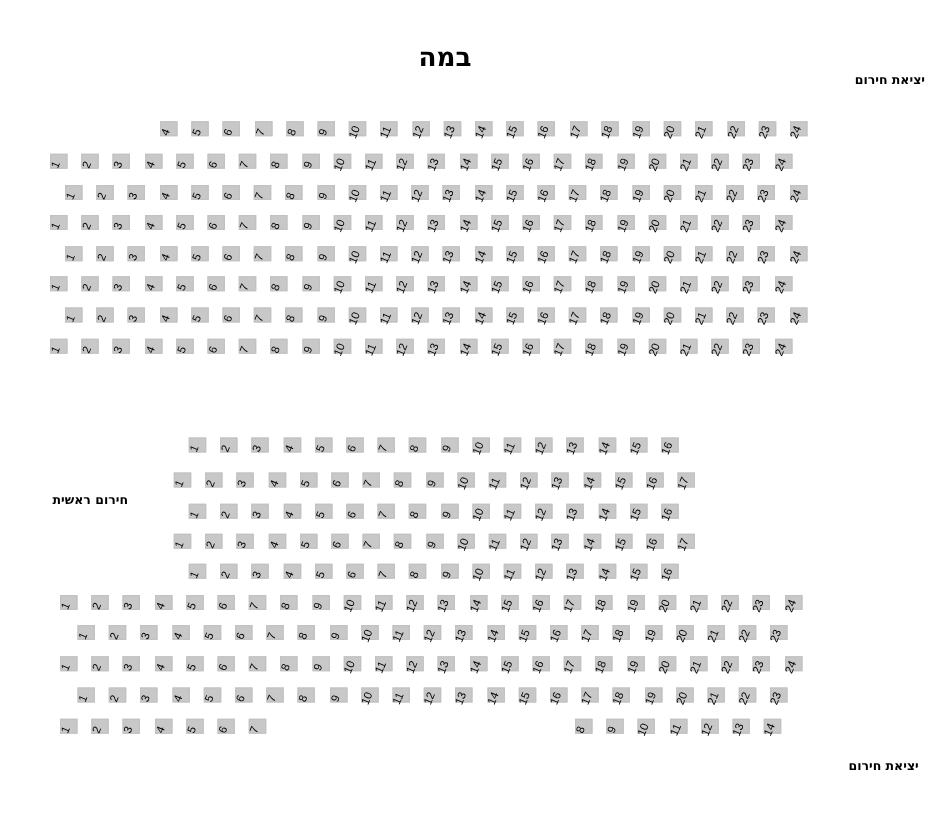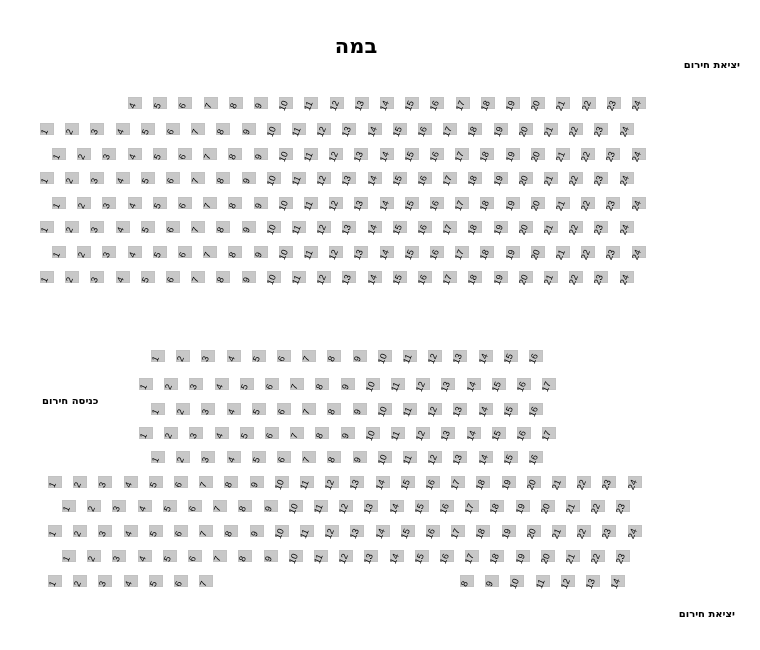--- a/index.html
+++ b/index.html
@@ -34,21 +34,21 @@
     font-family:"Liberation Sans","DejaVu Sans",sans-serif;
     white-space:nowrap;pointer-events:none;
   }
 </style>
 </head>
 <body>
 
 <div class="stage-title">במה</div>
 
 <div class="side-label exit-top">יציאת חירום</div>
-<div class="side-label entrance">כניסה חירום</div>
+<div class="side-label entrance">חירום ראשית</div>
 <div class="side-label exit-bottom">יציאת חירום</div>
 
 <div class="seat-map" id="seat-map">
     <div class="seat" style="left: 128px; top: 97px; width: 14px; height: 12px; background: rgb(200, 200, 200);">
       <span style="color: rgb(0, 0, 0); transform: translateX(-50%) rotate(-68deg);">4</span>
     </div>
     <div class="seat" style="left: 153.2px; top: 97px; width: 14px; height: 12px; background: rgb(200, 200, 200);">
       <span style="color: rgb(0, 0, 0); transform: translateX(-50%) rotate(-68deg);">5</span>
     </div>
     <div class="seat" style="left: 178.4px; top: 97px; width: 14px; height: 12px; background: rgb(200, 200, 200);">

